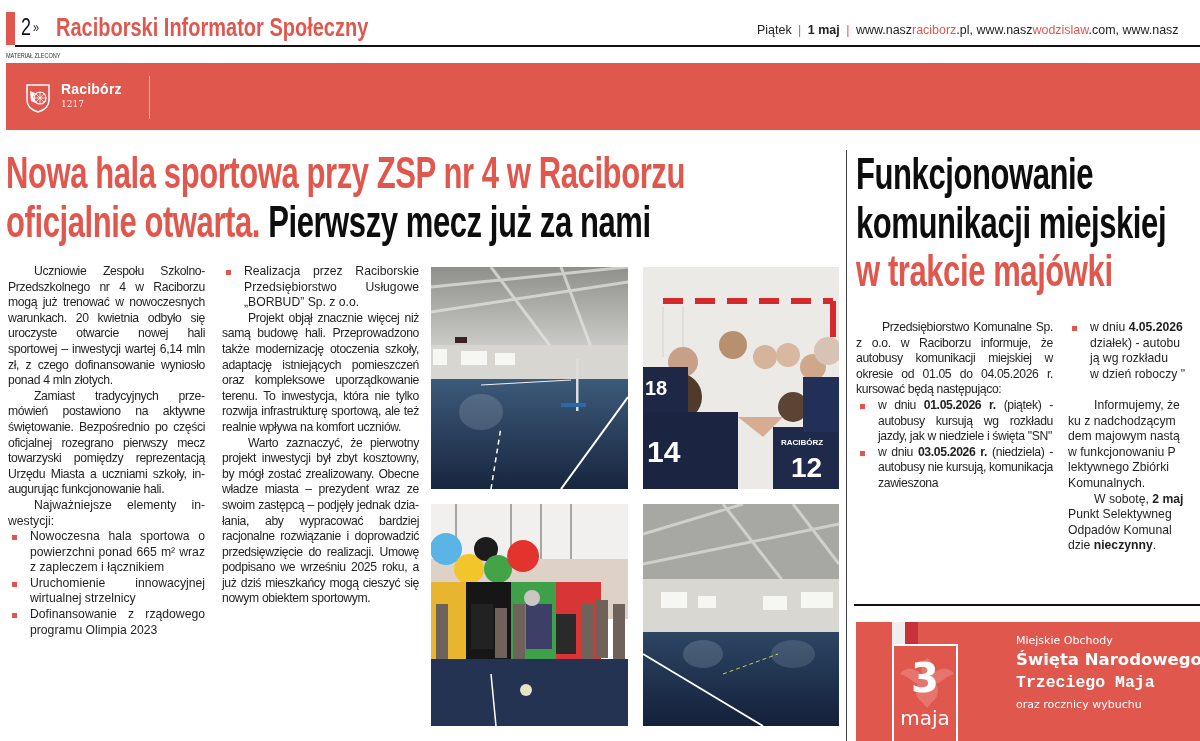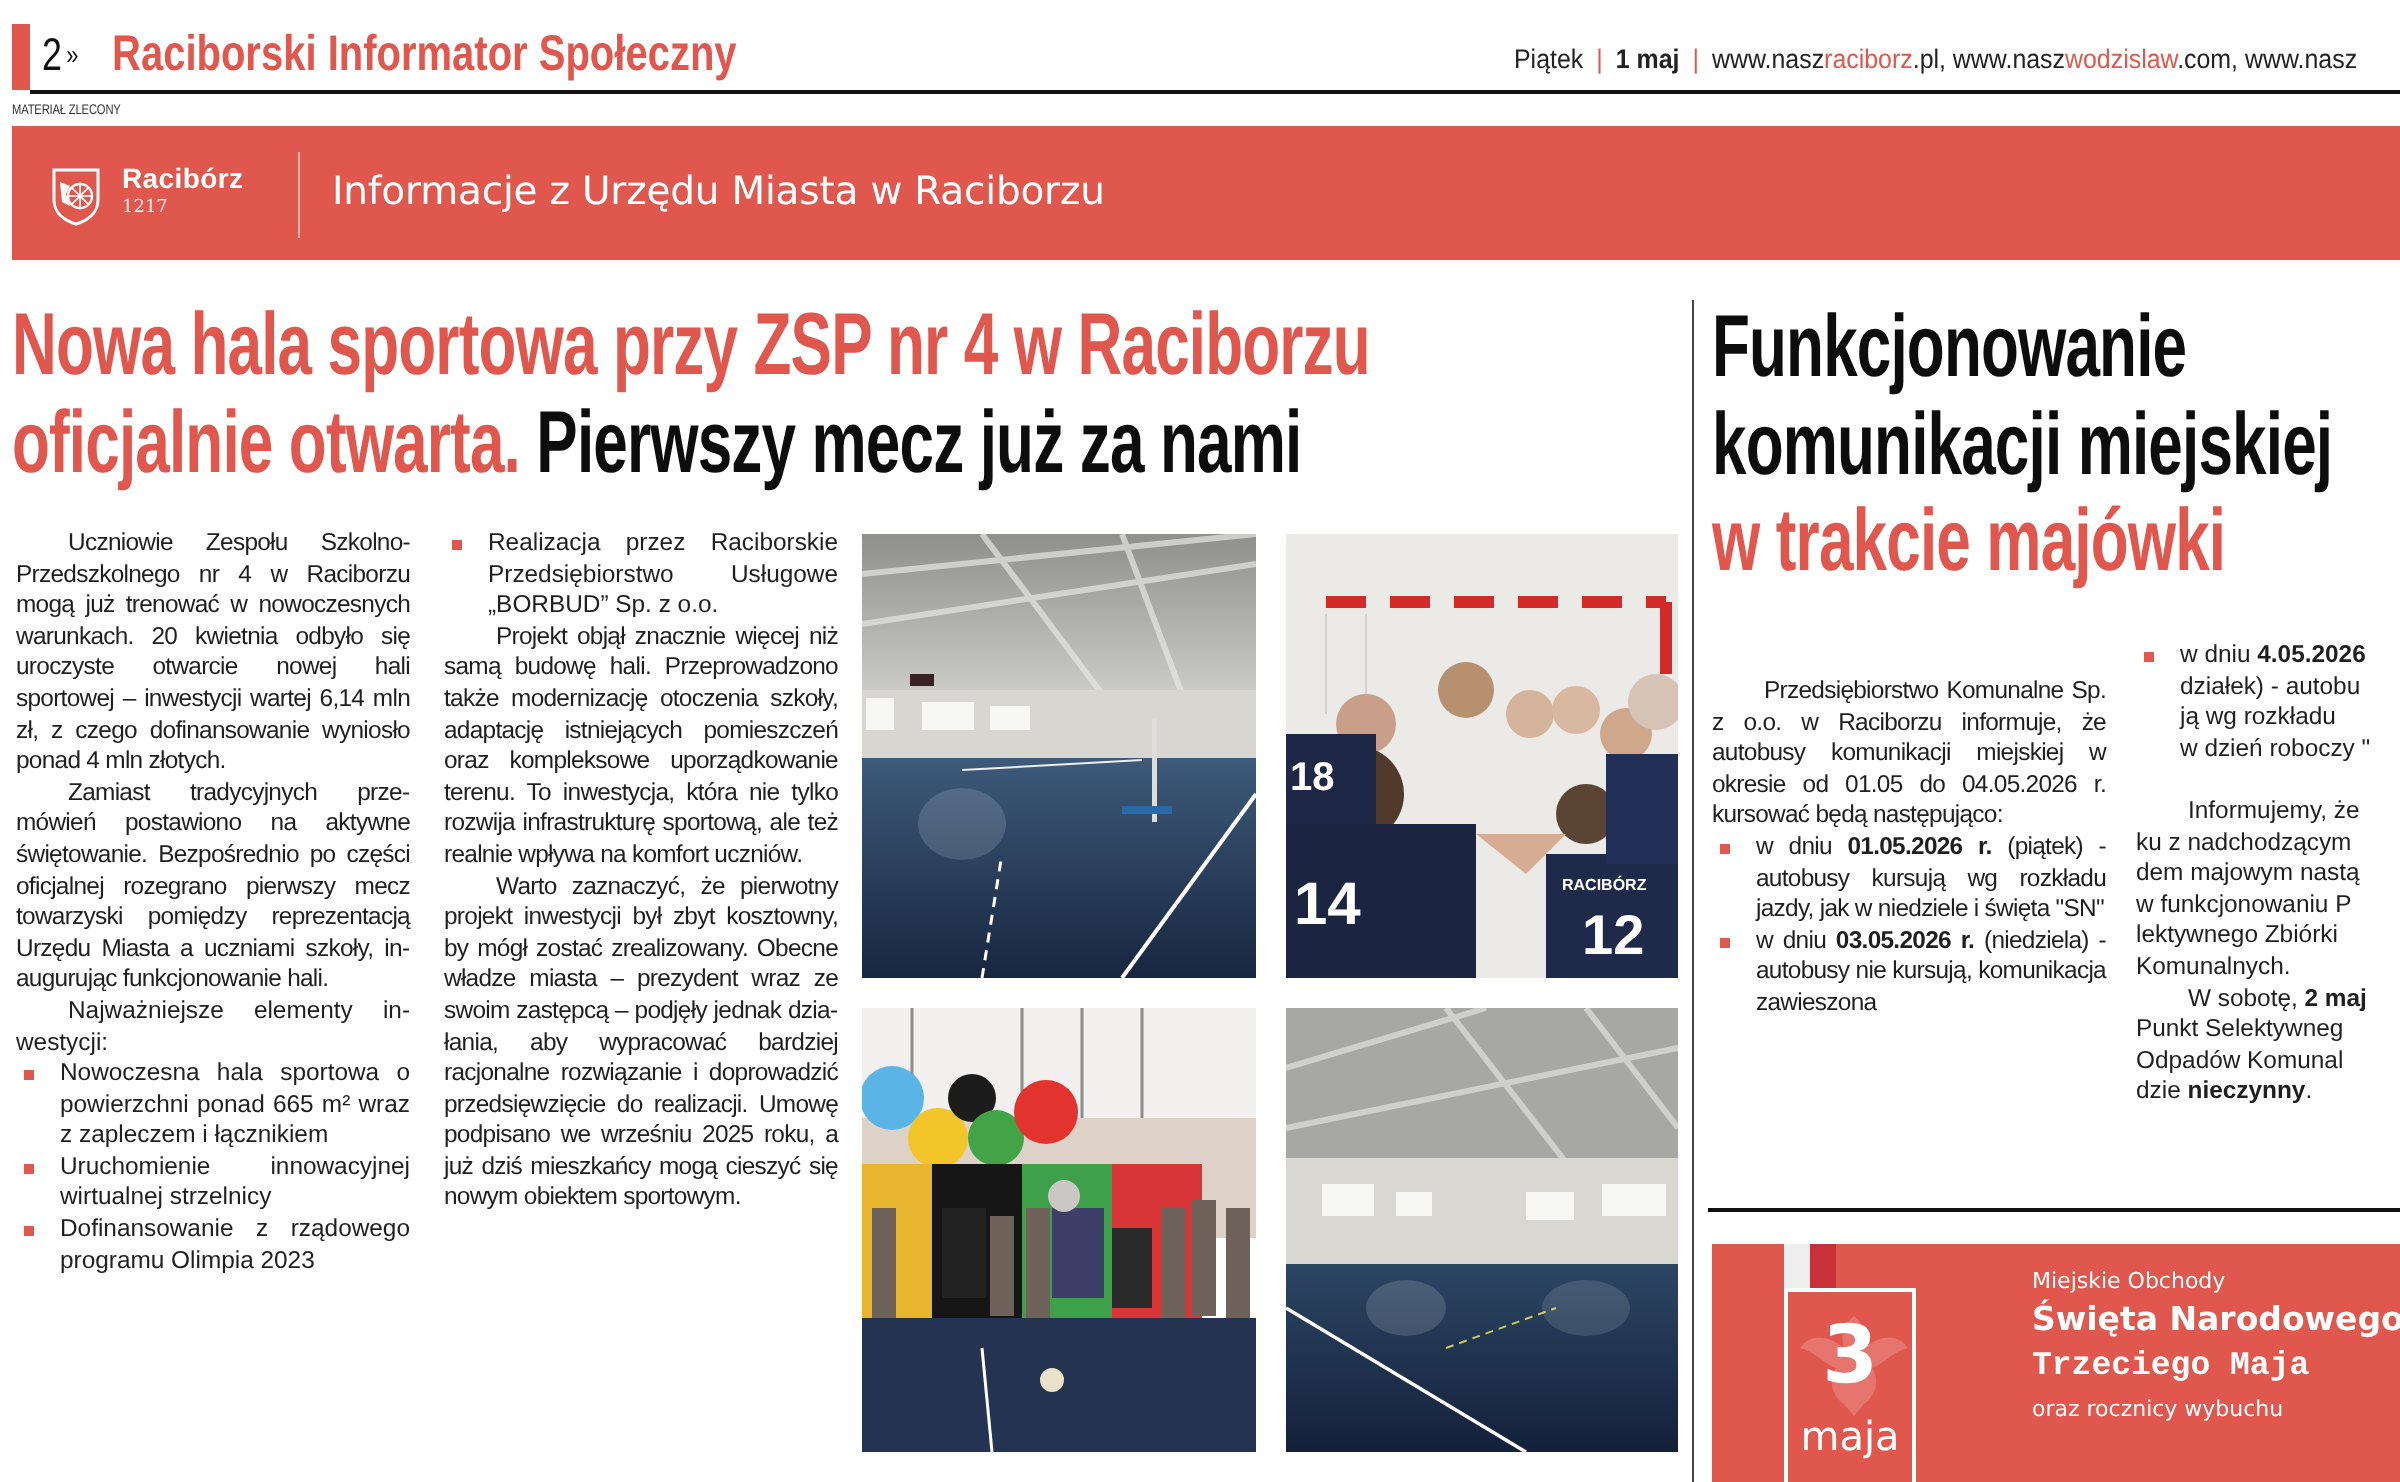--- a/index.html
+++ b/index.html
@@ -53,21 +53,21 @@
   .p4 { left: 643px; top: 504px; width: 196px; height: 222px; }
 
   
   .vrule { position: absolute; left: 846px; top: 150px; width: 1px; height: 591px; background: #444; }
 
   
   .side-head { position: absolute; left: 856px; top: 150px; font-family: "Liberation Sans", sans-serif; font-weight: bold; font-size: 44px; line-height: 48.5px; white-space: nowrap; }
   .side-head .line { display: block; transform: scaleX(0.705); transform-origin: left; letter-spacing: -0.6px; }
   .side-head .black { color: #0d0d0d; }
   .side-head .red { color: #e0574d; }
-  .col-c { left: 856px; top: 338px; width: 197px; }
+  .col-c { left: 856px; top: 320px; width: 197px; }
   .col-d { left: 1068px; top: 320px; width: 200px; white-space: nowrap; text-align: left; }
   .col-d li { white-space: nowrap; }
   .col-d .gap { height: 15.6px; }
 
   .hrule-side { position: absolute; left: 854px; top: 604px; width: 346px; height: 2px; background: #111; }
 
   
   .ad { position: absolute; left: 856px; top: 622px; width: 344px; height: 119px; background: #e0574d; overflow: hidden; }
   .ad-ribbon-w { position: absolute; left: 36px; top: 0; width: 13px; height: 22px; background: #eeeeee; }
   .ad-ribbon-r { position: absolute; left: 49px; top: 0; width: 13px; height: 22px; background: #c8303a; }
@@ -98,21 +98,20 @@
 <div class="banner">
   <svg class="banner-crest" viewBox="0 0 26 30">
     <path d="M2 2 H24 V17 C24 24 18 27.5 13 29 C8 27.5 2 24 2 17 Z" fill="none" stroke="#fff" stroke-width="1.5"></path>
     <circle cx="15" cy="15" r="6" fill="none" stroke="#fff" stroke-width="1.2"></circle>
     <path d="M15 9 V21 M9 15 H21 M10.8 10.8 L19.2 19.2 M19.2 10.8 L10.8 19.2" stroke="#fff" stroke-width="0.8"></path>
     <path d="M5 8 L10 10 L8 14 L10 20 L6 18 Z" fill="#fff"></path>
   </svg>
   <div class="banner-city">Racibórz</div>
   <div class="banner-year">1217</div>
   <div class="banner-divider"></div>
-  <div class="banner-title">Informacje z Urzędu Miasta w Raciborzu</div>
 </div>
 
 <h1 class="headline">
   <span class="line red">Nowa hala sportowa przy ZSP nr 4 w Raciborzu</span>
   <span class="line"><span class="red">oficjalnie otwarta.</span><span class="black"> Pierwszy mecz już za nami</span></span>
 </h1>
 
 <div class="col col-a">
   <p class="tight">Uczniowie Zespołu Szkol­no-Przedszkolnego nr 4 w Ra­ciborzu mogą już trenować w nowoczesnych warunkach. 20 kwietnia odbyło się uroczyste otwarcie nowej hali sportowej – inwestycji wartej 6,14 mln zł, z czego dofinansowanie wynio­sło ponad 4 mln złotych.</p>
   <p class="tight">Zamiast tradycyjnych prze­mówień postawiono na aktyw­ne świętowanie. Bezpośrednio po części oficjalnej rozegrano pierwszy mecz towarzyski po­między reprezentacją Urzędu Miasta a uczniami szkoły, in­augurując funkcjonowanie hali.</p>

